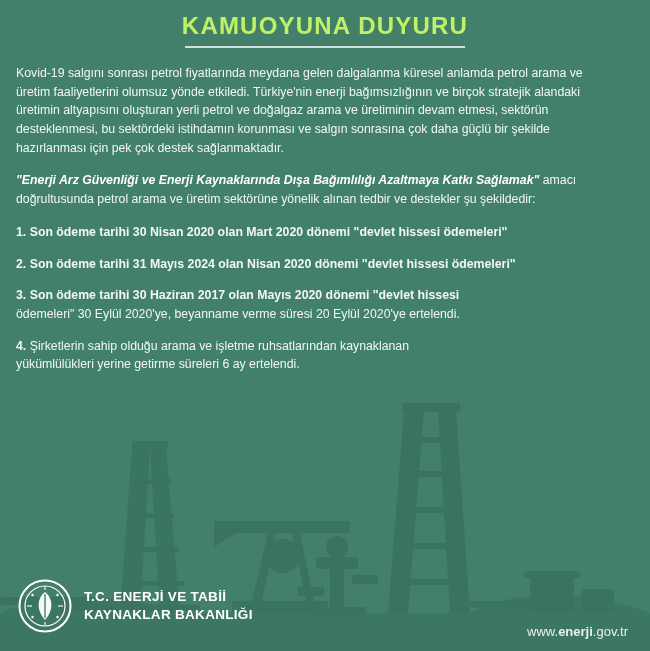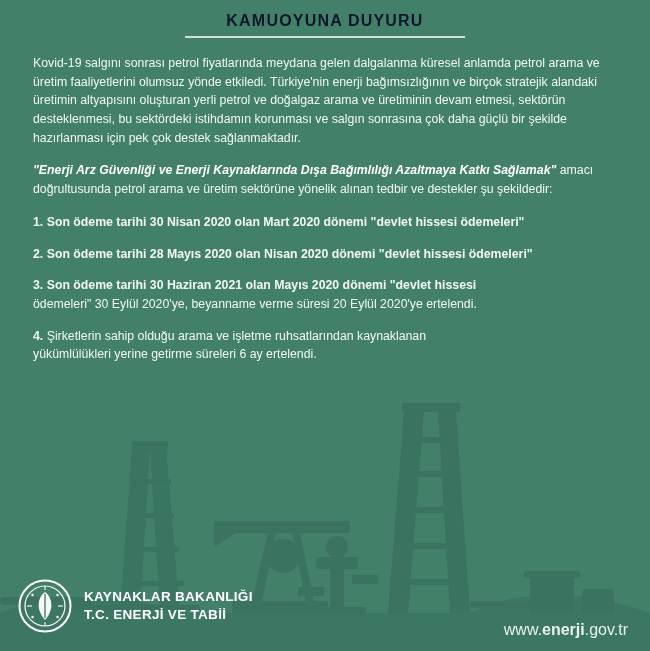--- a/index.html
+++ b/index.html
@@ -30,37 +30,37 @@
   }
   .bg-art svg { display: block; width: 650px; height: 300px; }
 
   
   .header {
     position: relative;
     padding-top: 12px;
     text-align: center;
   }
   .header-title {
-    font-size: 16px;
+    font-size: 24px;
     font-weight: bold;
     letter-spacing: 1.2px;
-    color: #0f172a;
+    color: #bef264;
     font-family: "Liberation Sans", sans-serif;
   }
   .header-rule {
     width: 280px;
     height: 2px;
     background: rgba(255,255,255,0.75);
     margin: 6px auto 0 auto;
   }
 
   
   .content {
     position: relative;
-    padding: 16px 30px 0 33px;
+    padding: 16px 30px 0 16px;
   }
   p {
     margin: 0 0 14px 0;
     font-size: 12.3px;
     line-height: 1.52;
     color: #f2f7f4;
   }
   .emph {
     font-style: italic;
     font-weight: bold;
@@ -93,21 +93,21 @@
     font-size: 13.5px;
     font-weight: bold;
     line-height: 1.32;
     letter-spacing: 0.3px;
     color: #ffffff;
   }
   .site {
     position: absolute;
     right: 22px;
     bottom: 12px;
-    font-size: 16px;
+    font-size: 13px;
     color: #e9f1ec;
   }
   .site b { font-weight: bold; }
 </style>
 </head>
 <body>
 
 <div id="poster">
 
   <div class="bg-art">
@@ -193,25 +193,25 @@
 
     <p>
       <span class="emph">"Enerji Arz Güvenliği ve Enerji Kaynaklarında Dışa Bağımlılığı Azaltmaya Katkı Sağlamak"</span><span> amacı doğrultusunda petrol arama ve üretim sektörüne yönelik alınan tedbir ve destekler şu şekildedir:</span>
     </p>
 
     <p class="item">
       <span class="num">1.</span><span class="num"> Son ödeme tarihi 30 Nisan 2020 olan Mart 2020 dönemi "devlet hissesi ödemeleri"</span><br>
     </p>
 
     <p class="item">
-      <span class="num">2.</span><span class="num"> Son ödeme tarihi 28 Mayıs 2020 olan Nisan 2020 dönemi "devlet hissesi ödemeleri"</span><br>
-    </p>
-
-    <p class="item">
-      <span class="num">3.</span><span class="num"> Son ödeme tarihi 30 Haziran 2021 olan Mayıs 2020 dönemi "devlet hissesi</span><br>
+      <span class="num">2.</span><span class="num"> Son ödeme tarihi 31 Mayıs 2024 olan Nisan 2020 dönemi "devlet hissesi ödemeleri"</span><br>
+    </p>
+
+    <p class="item">
+      <span class="num">3.</span><span class="num"> Son ödeme tarihi 30 Haziran 2017 olan Mayıs 2020 dönemi "devlet hissesi</span><br>
       <span>ödemeleri" 30 Eylül 2020'ye, beyanname verme süresi 20 Eylül 2020'ye ertelendi.</span>
     </p>
 
     <p class="item">
       <span class="num">4.</span><span> Şirketlerin sahip olduğu arama ve işletme ruhsatlarından kaynaklanan</span><br>
       <span>yükümlülükleri yerine getirme süreleri 6 ay ertelendi.</span>
     </p>
 
   </div>
 
@@ -231,22 +231,22 @@
           </g>
           <g fill="#ffffff">
             <circle cx="14.5" cy="16" r="1.2"></circle>
             <circle cx="39.5" cy="16" r="1.2"></circle>
             <circle cx="14.5" cy="38" r="1.2"></circle>
             <circle cx="39.5" cy="38" r="1.2"></circle>
           </g>
         </svg>
       </span>
       <div class="ministry">
+        <div>T.C. ENERJİ VE TABİİ</div>
         <div>KAYNAKLAR BAKANLIĞI</div>
-        <div>T.C. ENERJİ VE TABİİ</div>
       </div>
     </div>
 
     <div class="site">
       <span>www.</span><b>enerji</b><span>.gov.tr</span>
     </div>
   </div>
 
 </div>
 

